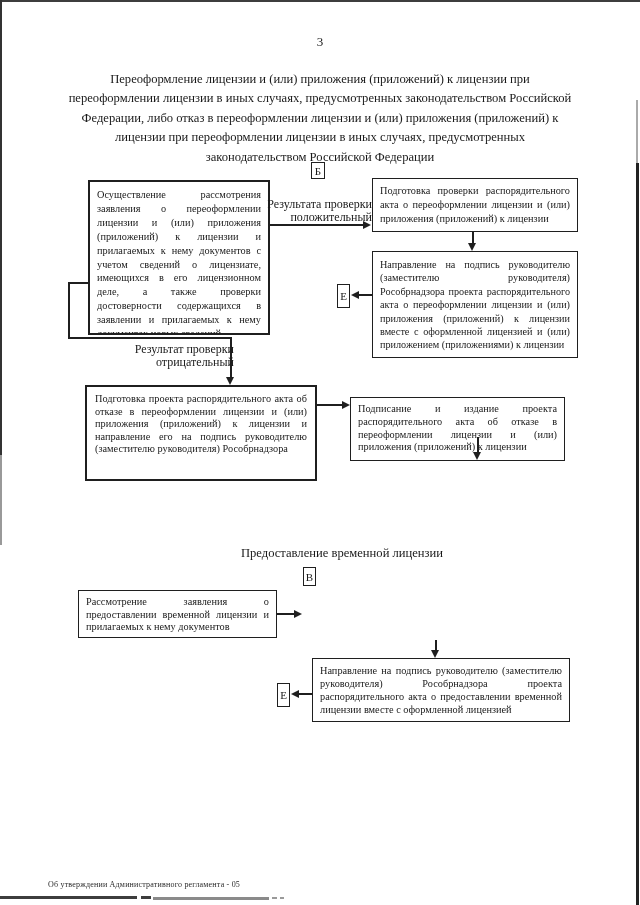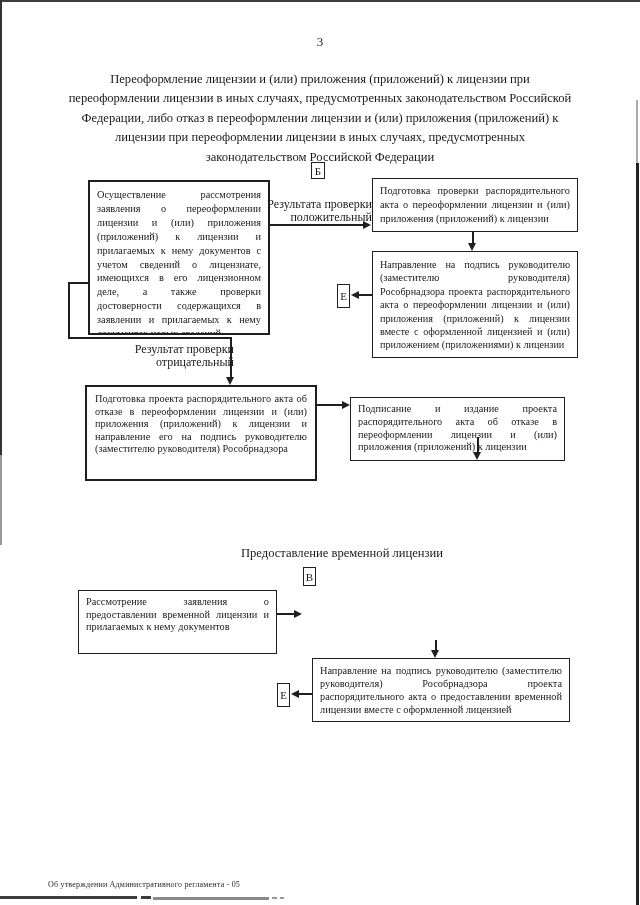--- a/index.html
+++ b/index.html
@@ -85,21 +85,21 @@
   <div class="abs fbox" style="left:350px;top:373px;width:215px;height:64px;line-height:12.8px;margin-top:24px;">Подписание и издание проекта распорядительного акта об отказе в переоформлении лицензии и (или) приложения (приложений) к лицензии</div>
 
   <div class="abs line" style="left:477px;top:437px;width:1.5px;height:16px;"></div>
   <div class="abs ah-down" style="left:473px;top:452px;"></div>
 
 
   <div class="abs doc-title" style="left:0;right:0;top:544px;padding-left:44px;">Предоставление временной лицензии</div>
 
   <div class="abs connector" style="left:303px;top:567px;width:13px;height:19px;">В</div>
 
-  <div class="abs fbox" style="left:78px;top:590px;width:199px;height:64px;line-height:12.6px;font-family:Liberation Serif, serif;">Рассмотрение заявления о предоставлении временной лицензии и прилагаемых к нему документов</div>
+  <div class="abs fbox" style="left:78px;top:590px;width:199px;height:48px;line-height:12.6px;font-family:Liberation Serif, serif;">Рассмотрение заявления о предоставлении временной лицензии и прилагаемых к нему документов</div>
 
   <div class="abs line" style="left:277px;top:613px;width:18px;height:1.5px;"></div>
   <div class="abs ah-right" style="left:294px;top:610px;"></div>
 
 
   <div class="abs line" style="left:435px;top:640px;width:1.5px;height:11px;"></div>
   <div class="abs ah-down" style="left:431px;top:650px;"></div>
 
   <div class="abs fbox" style="left:312px;top:658px;width:258px;height:64px;line-height:13px;">Направление на подпись руководителю (заместителю руководителя) Рособрнадзора проекта распорядительного акта о предоставлении временной лицензии вместе с оформленной лицензией</div>
 

